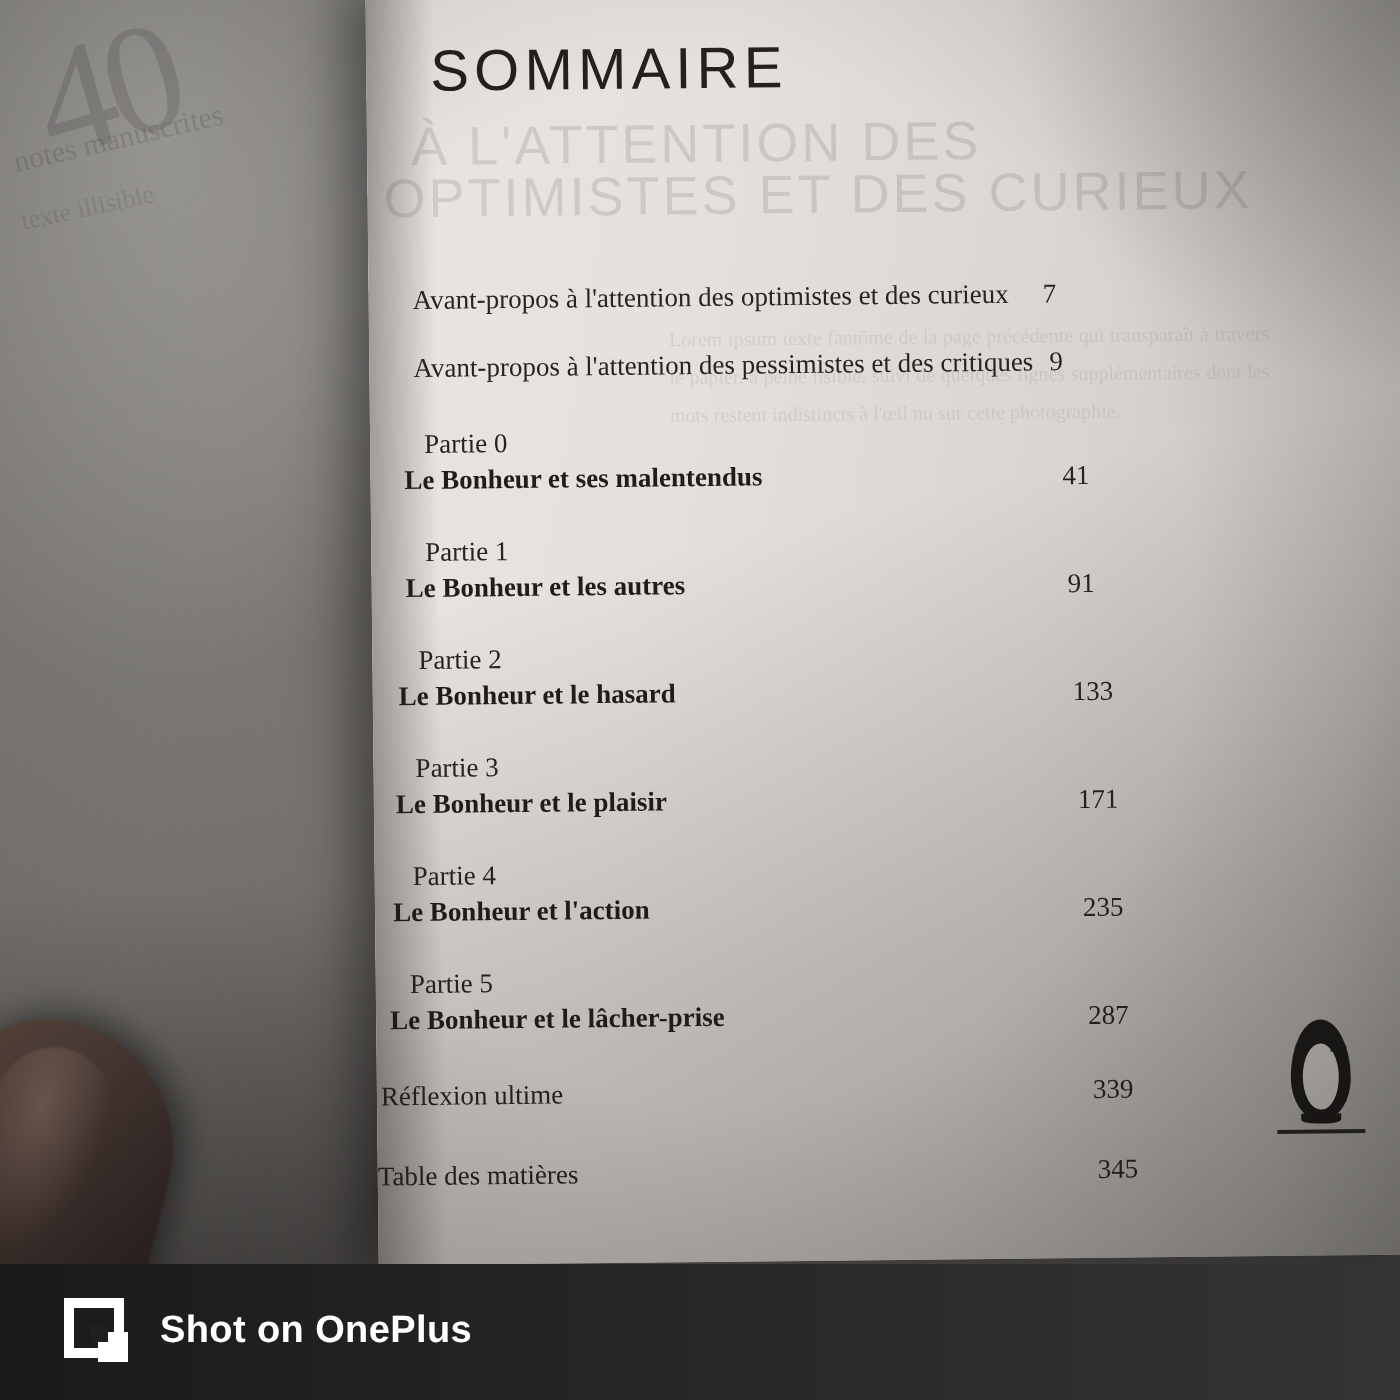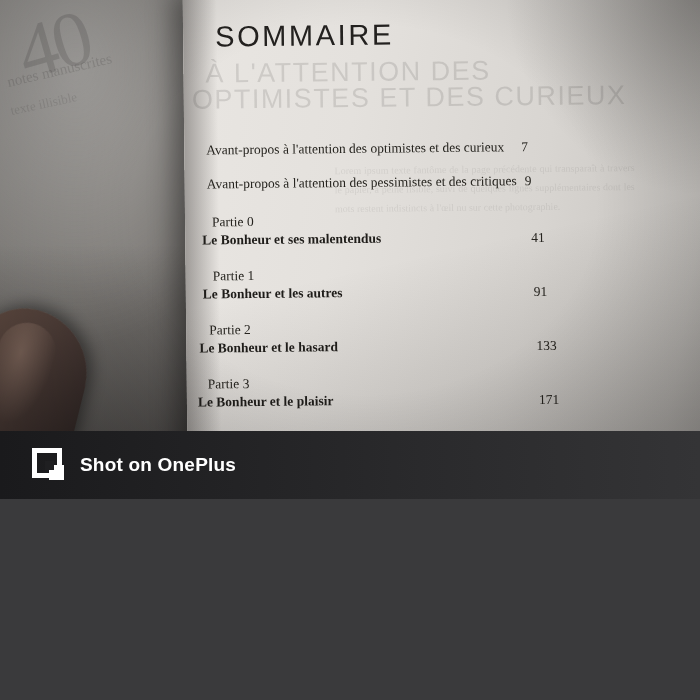--- a/index.html
+++ b/index.html
@@ -10,21 +10,21 @@
     width: 700px;
     height: 700px;
     overflow: hidden;
     font-family: "Liberation Serif", serif;
     background: #3a3a3c;
   }
 
   #scene {
     position: relative;
     width: 700px;
-    height: 499px;
+    height: 700px;
     overflow: hidden;
     background: #6f6f71;
   }
 
   
   .surface {
     position: absolute;
     inset: 0;
     background:
       linear-gradient(100deg, #8e8b87 0%, #7f7c78 18%, #6e6b68 34%, #5a5755 55%, #4c4a49 100%);

